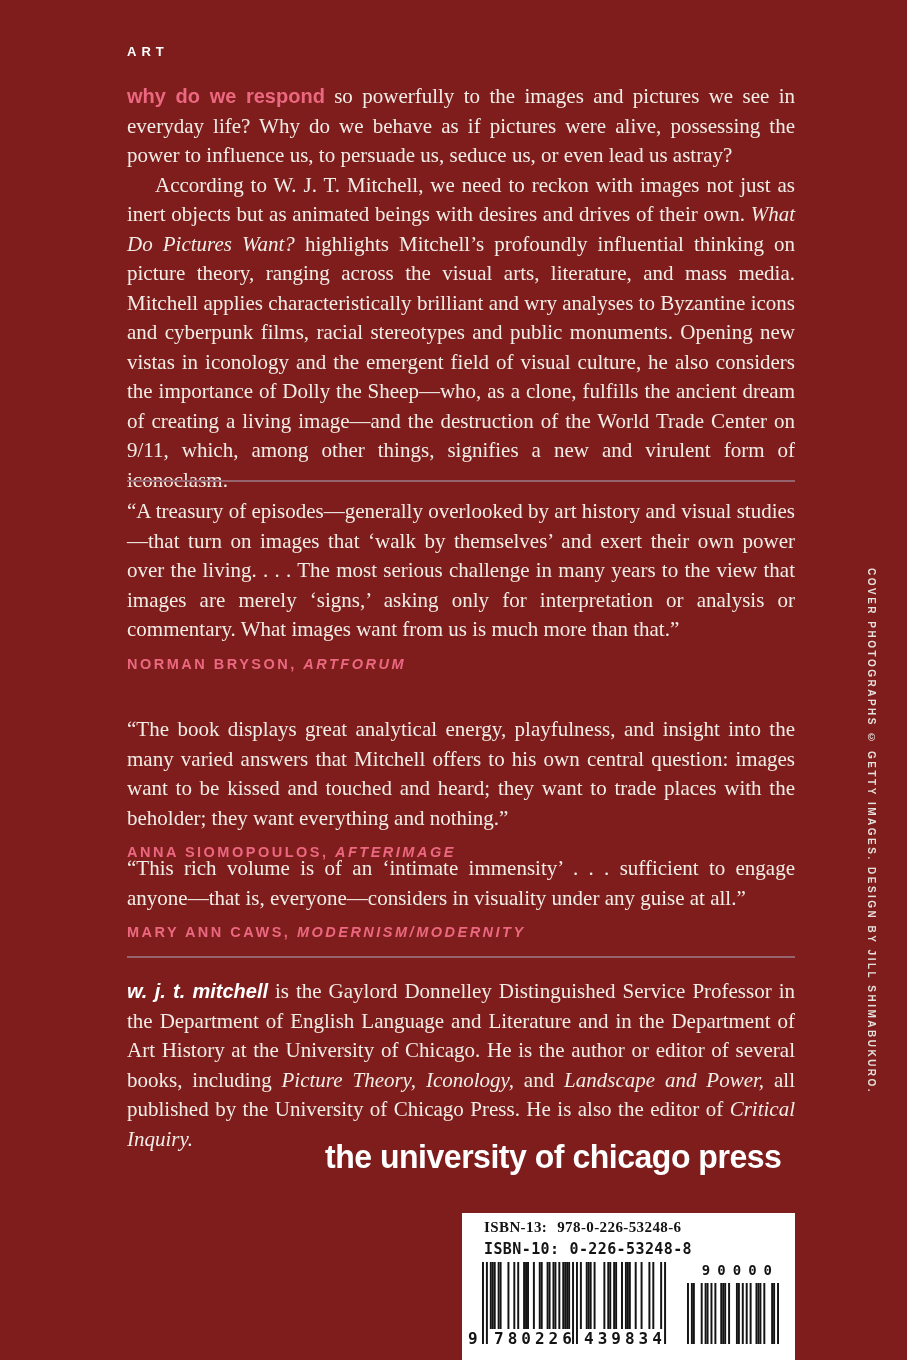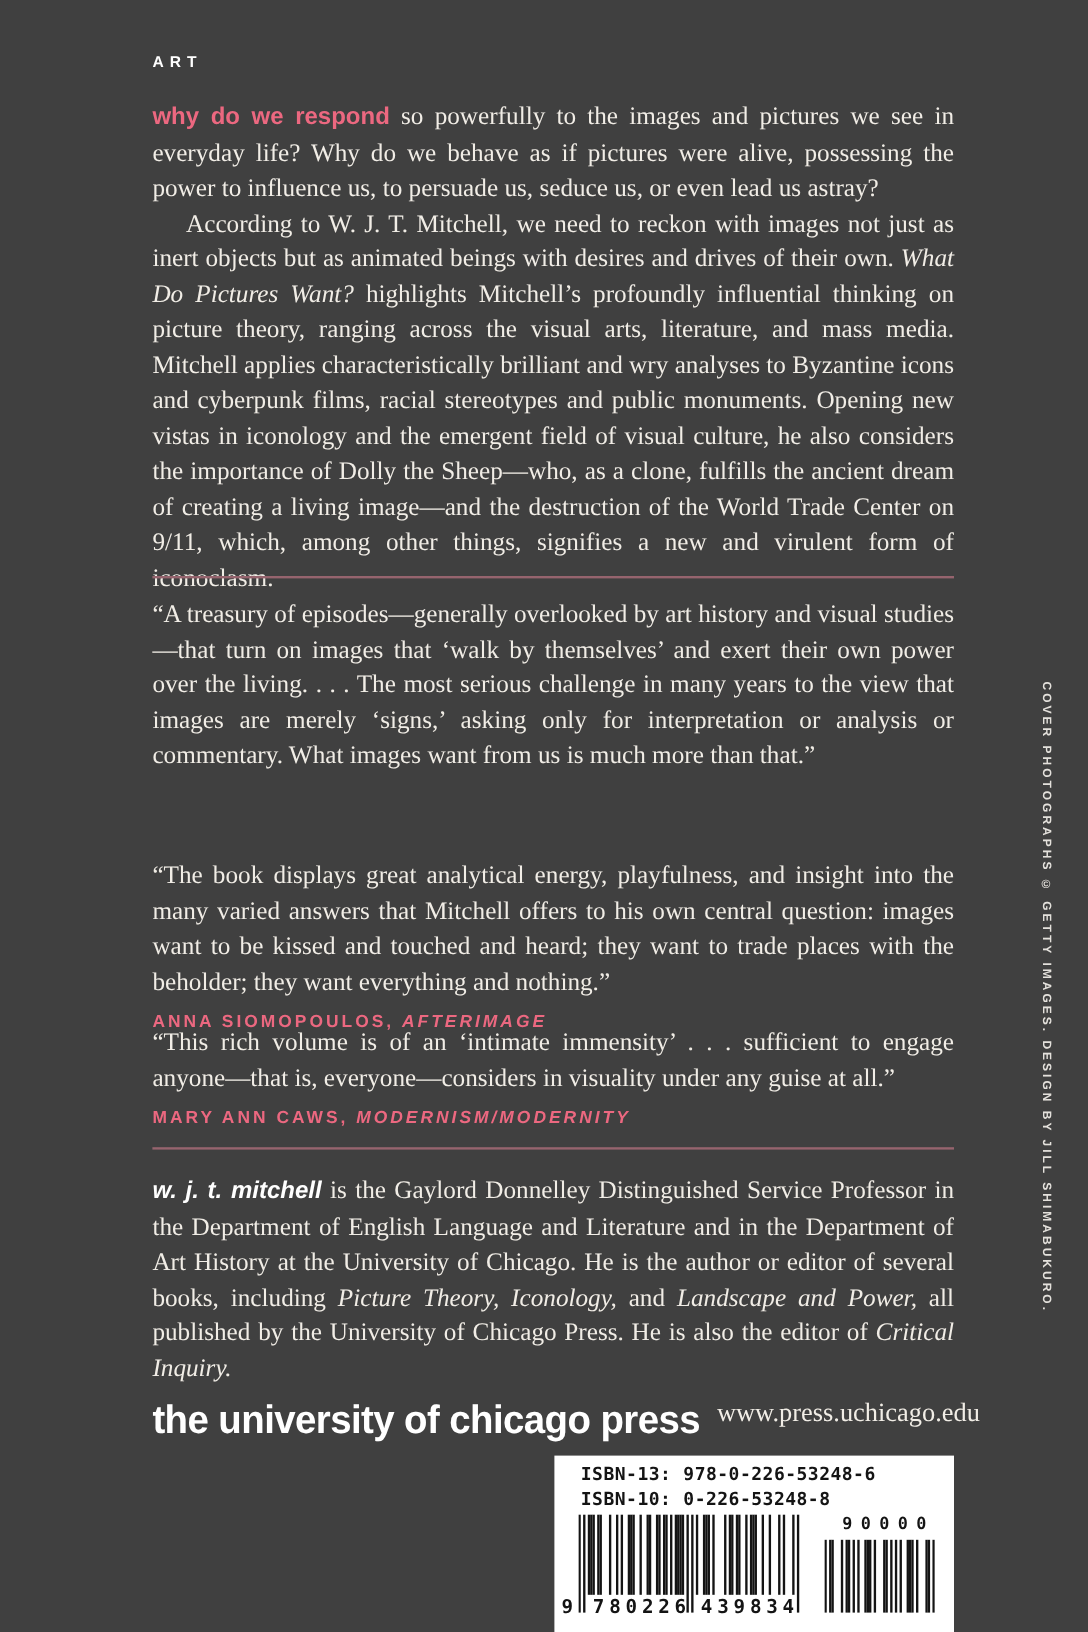--- a/index.html
+++ b/index.html
@@ -1,19 +1,19 @@
 <!DOCTYPE html>
 <html><head>
 <meta charset="utf-8">
 <style>
   html,body{margin:0;padding:0;background:#000;}
   .cover{
     position:relative;
     width:907px;height:1360px;
-    background:#404040;
+    background:#7f1d1d;
     overflow:hidden;
     font-family:"Liberation Serif", serif;
     color:#f1ede6;
   }
   .col{position:absolute;left:127px;width:668px;}
   .body-text{
     font-size:21px;line-height:29.5px;
     text-align:justify;
     color:#f1ede6;
     margin:0;
@@ -39,22 +39,22 @@
     color:#ec6880;margin-top:11px;
   }
   .quote-attr .pub{font-style:italic;}
   .ital{font-style:italic;}
   .bio-name{
     font-family:"Liberation Sans", sans-serif;
     font-weight:bold;font-style:italic;font-size:20px;
     color:#ffffff;
   }
   .press-row{
-    position:absolute;left:127px;top:1164px;width:668px;
-    display:flex;align-items:flex-start;justify-content:space-between;
+    position:absolute;left:127px;top:1138px;width:668px;
+    display:flex;align-items:flex-end;justify-content:space-between;flex-direction:column;
   }
   .press-name{
     font-family:"Liberation Sans", sans-serif;
     font-weight:bold;font-size:33px;letter-spacing:-0.5px;
     color:#ffffff;transform:scaleX(0.97);transform-origin:left;
     white-space:nowrap;
   }
   .press-url{
     font-family:"Liberation Serif", serif;
     font-size:22px;color:#f1ede6;white-space:nowrap;
@@ -100,47 +100,47 @@
 
   <div class="col" style="top:82px;">
     <p class="body-text"><span class="lead-in">why do we respond</span><span> so powerfully to the images and pictures we see in everyday life? Why do we behave as if pictures were alive, possessing the power to influence us, to persuade us, seduce us, or even lead us astray?</span></p>
     <p class="body-text indent" style="margin-top:0;"><span>According to W. J. T. Mitchell, we need to reckon with images not just as inert objects but as animated beings with desires and drives of their own. </span><span class="ital">What Do Pictures Want?</span><span> highlights Mitchell’s profoundly influential thinking on picture theory, ranging across the visual arts, literature, and mass media. Mitchell applies characteristically brilliant and wry analyses to Byzantine icons and cyberpunk films, racial stereotypes and public monuments. Opening new vistas in iconology and the emergent field of visual culture, he also considers the importance of Dolly the Sheep—who, as a clone, fulfills the ancient dream of creating a living image—and the destruction of the World Trade Center on 9/11, which, among other things, signifies a new and virulent form of iconoclasm.</span></p>
   </div>
 
   <hr class="rule" style="top:480px;">
 
   <div class="col" style="top:497px;">
     <p class="body-text">“A treasury of episodes—generally overlooked by art history and visual studies—that turn on images that ‘walk by themselves’ and exert their own power over the living. . . . The most serious challenge in many years to the view that images are merely ‘signs,’ asking only for interpretation or analysis or commentary. What images want from us is much more than that.”</p>
+    <div class="quote-attr"><span>NORMAN BRYSON, </span><span class="pub">ARTFORUM</span></div>
   </div>
 
   <div class="col" style="top:715px;">
     <p class="body-text">“The book displays great analytical energy, playfulness, and insight into the many varied answers that Mitchell offers to his own central question: images want to be kissed and touched and heard; they want to trade places with the beholder; they want everything and nothing.”</p>
     <div class="quote-attr"><span>ANNA SIOMOPOULOS, </span><span class="pub">AFTERIMAGE</span></div>
   </div>
 
   <div class="col" style="top:854px;">
     <p class="body-text">“This rich volume is of an ‘intimate immensity’ . . . sufficient to engage anyone—that is, everyone—considers in visuality under any guise at all.”</p>
     <div class="quote-attr"><span>MARY ANN CAWS, </span><span class="pub">MODERNISM/MODERNITY</span></div>
   </div>
 
   <hr class="rule" style="top:956px;">
 
   <div class="col" style="top:977px;">
     <p class="body-text"><span class="bio-name">w. j. t. mitchell</span><span> is the Gaylord Donnelley Distinguished Service Professor in the Department of English Language and Literature and in the Department of Art History at the University of Chicago. He is the author or editor of several books, including </span><span class="ital">Picture Theory, Iconology,</span><span> and </span><span class="ital">Landscape and Power,</span><span> all published by the University of Chicago Press. He is also the editor of </span><span class="ital">Critical Inquiry.</span></p>
   </div>
 
   <div class="press-row">
     <span class="press-name">the university of chicago press</span>
-    <span class="press-url">www.press.uchicago.edu</span>
   </div>
 
   <div class="credit">COVER PHOTOGRAPHS © GETTY IMAGES. DESIGN BY JILL SHIMABUKURO.</div>
 
   <div class="isbn-box">
-    <div class="isbn-line" style="top:6px;"><span>ISBN-13:</span><span class="val">978-0-226-53248-6</span></div>
+    <div class="isbn-line" style="top:6px;font-family:Liberation Serif, serif;"><span>ISBN-13:</span><span class="val">978-0-226-53248-6</span></div>
     <div class="isbn-line" style="top:27px;"><span>ISBN-10:</span><span class="val">0-226-53248-8</span></div>
 
     <svg id="main-barcode" style="position:absolute;left:20px;top:49px;" width="186" height="82" viewBox="0 0 95 82" preserveAspectRatio="none">
         <rect x="0" y="0" width="1" height="82" fill="#141414"></rect>
         <rect x="2" y="0" width="1" height="82" fill="#141414"></rect>
         <rect x="4" y="0" width="1" height="67" fill="#141414"></rect>
         <rect x="5" y="0" width="1" height="67" fill="#141414"></rect>
         <rect x="6" y="0" width="1" height="67" fill="#141414"></rect>
         <rect x="8" y="0" width="1" height="67" fill="#141414"></rect>
         <rect x="9" y="0" width="1" height="67" fill="#141414"></rect>

